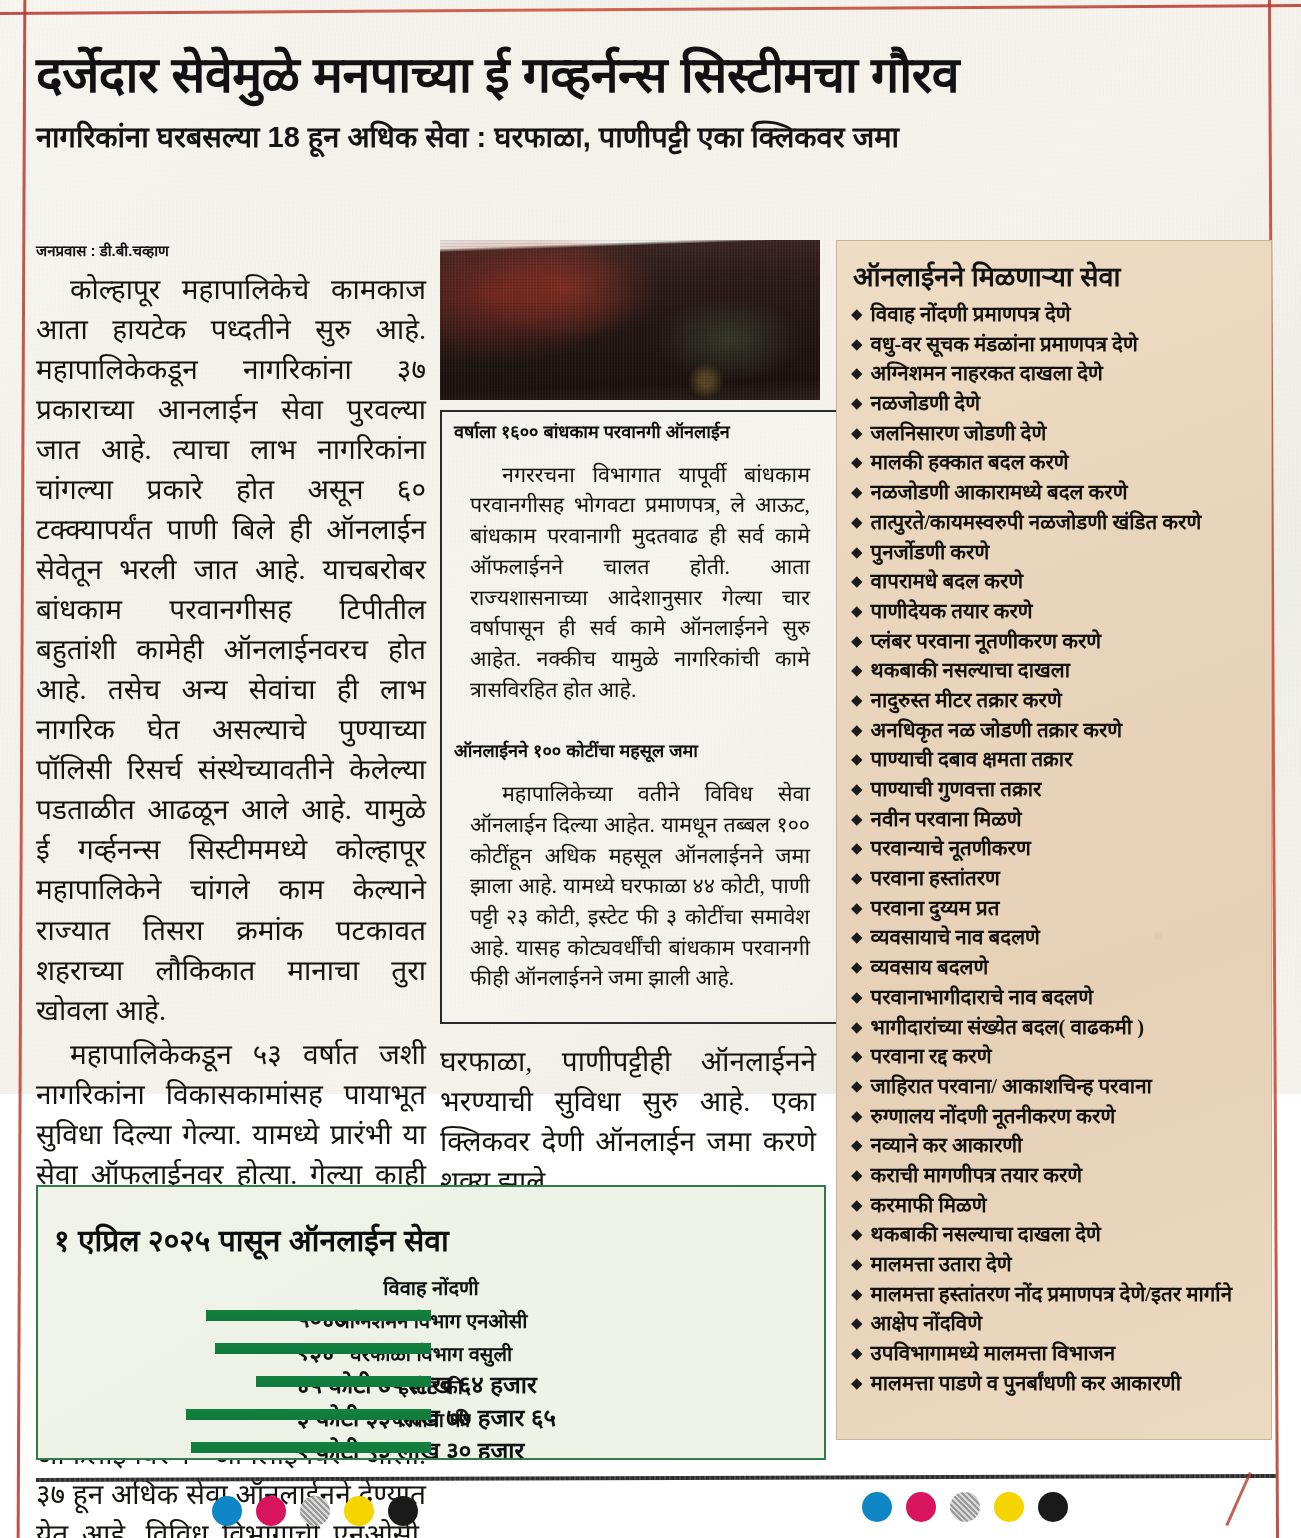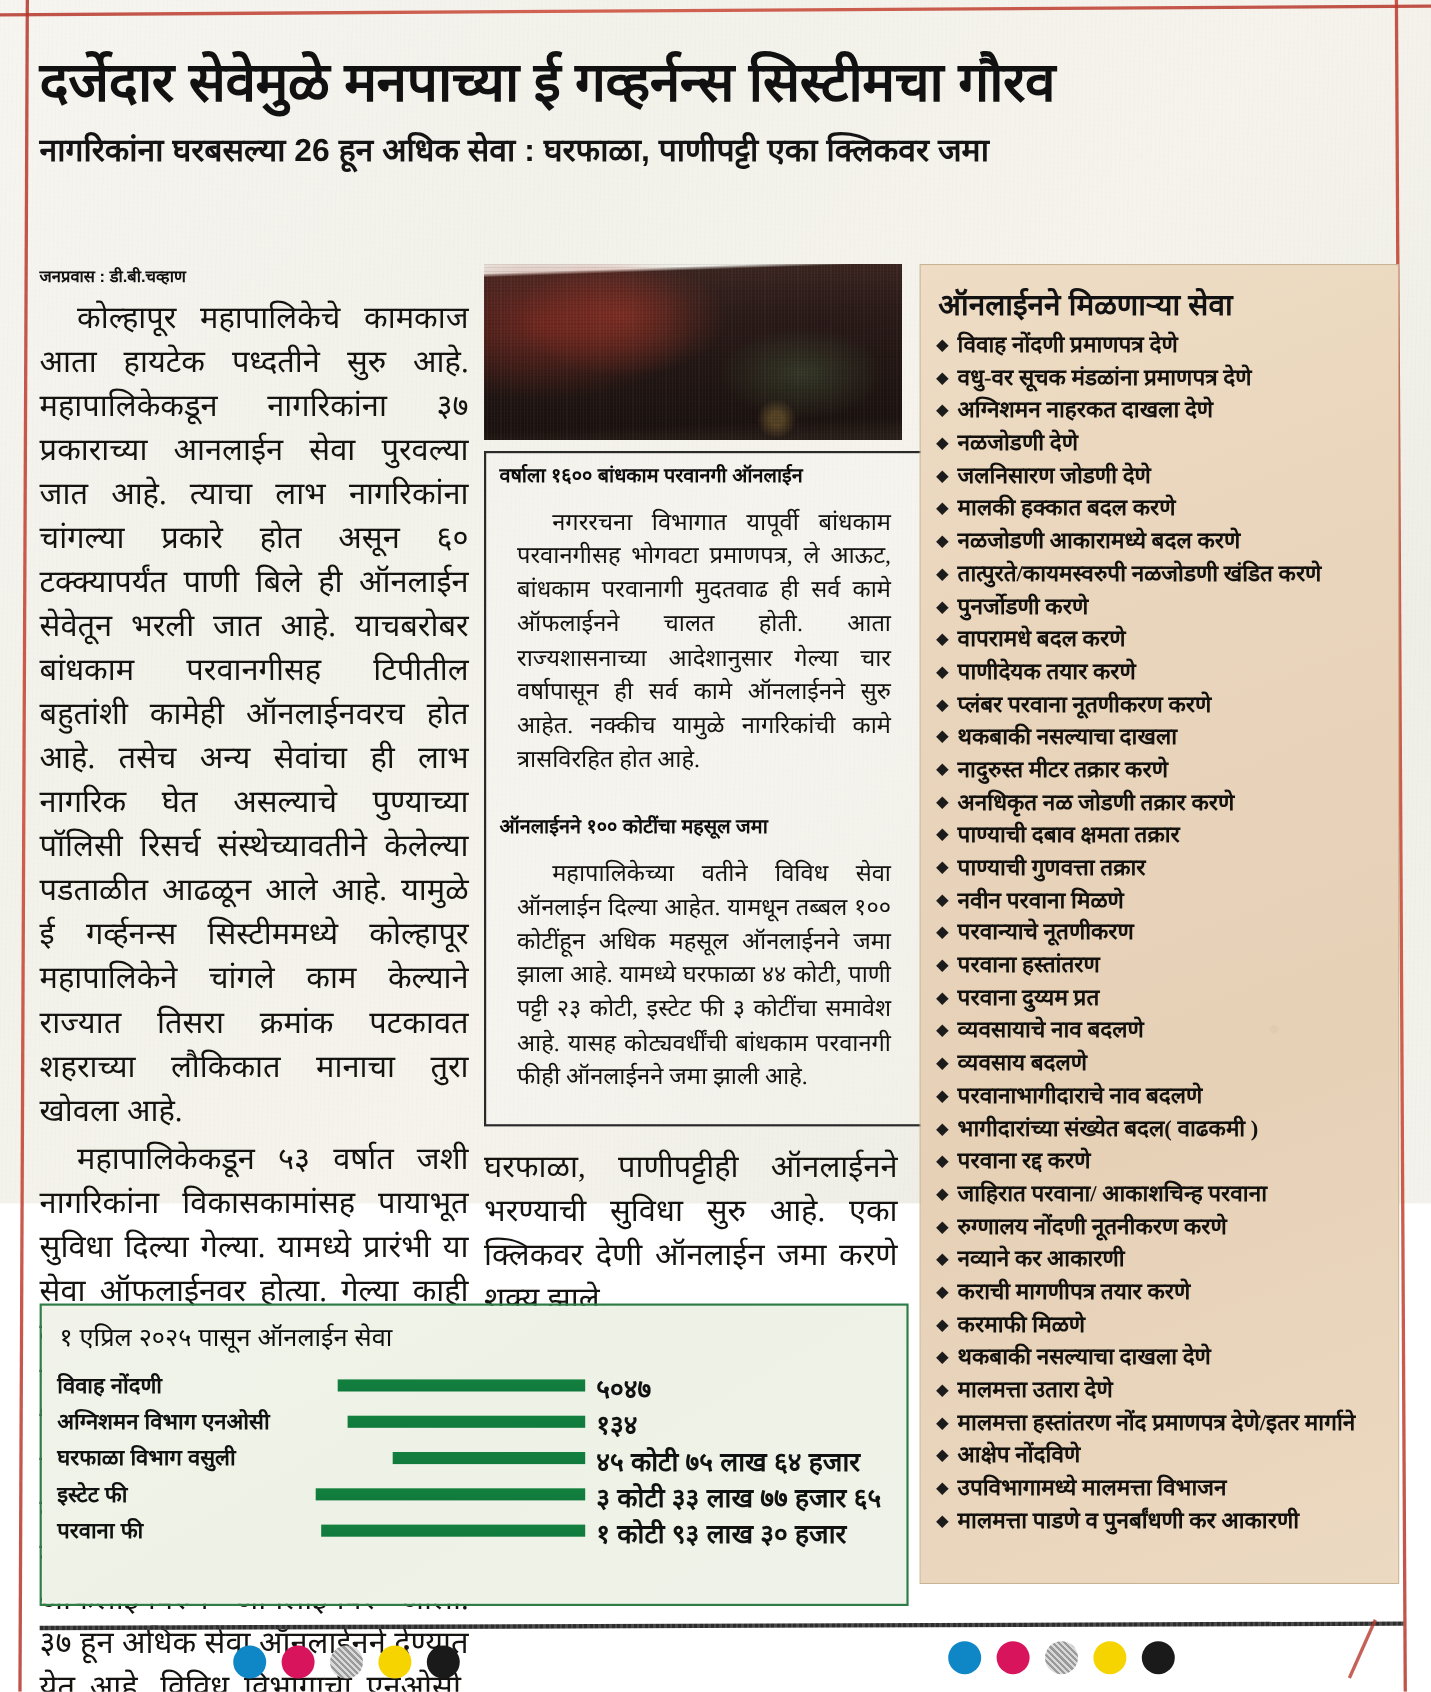--- a/index.html
+++ b/index.html
@@ -135,25 +135,25 @@
   
   #chartbox{
     position:absolute;left:36px;top:1185px;width:790px;height:275px;
     background:linear-gradient(150deg,#f1f3ea 0%,#eef2e6 45%,#eff2e8 100%);
     border:2px solid #2f7d46;
     box-sizing:border-box;padding:12px 14px 10px 14px;
     overflow:hidden;
   }
   #chart-title{
     font-family:"Liberation Sans","DejaVu Sans",sans-serif;
-    font-weight:normal;font-size:23px;color:#0e0e0e;margin:0 0 14px 2px;
+    font-weight:bold;font-size:30px;color:#0e0e0e;margin:20px 0 14px 2px;
     white-space:nowrap;
   }
   .crow{
-    display:flex;height:30px;margin-bottom:3px;
+    display:flex;align-items:center;height:30px;margin-bottom:3px;flex-direction:column;
   }
   .crow .clabel{
     flex:0 0 auto;width:auto;min-width:0;
     font-family:"Liberation Sans","DejaVu Sans",sans-serif;
     font-size:20px;font-weight:600;color:#111;white-space:nowrap;
   }
   .crow .cbarwrap{
     position:relative;flex:1 1 auto;height:30px;margin:0 10px;
   }
   .crow .cbar{
@@ -187,21 +187,21 @@
 
 <div id="clipping">
   <div id="grain"></div>
 
   <div class="edge" id="edge-top"></div>
   <div class="edge" id="edge-left"></div>
   <div class="edge" id="edge-right"></div>
 
   <div id="masthead">
     <div id="headline">दर्जेदार सेवेमुळे मनपाच्या ई गव्हर्नन्स सिस्टीमचा गौरव</div>
-    <div id="subheadline">नागरिकांना घरबसल्या 26 हून अधिक सेवा : घरफाळा, पाणीपट्टी एका क्लिकवर जमा</div>
+    <div id="subheadline">नागरिकांना घरबसल्या 18 हून अधिक सेवा : घरफाळा, पाणीपट्टी एका क्लिकवर जमा</div>
   </div>
 
   <div id="cols">
 
     <div id="col1">
       <div class="byline">जनप्रवास : डी.बी.चव्हाण</div>
       <p class="body-p indent">कोल्हापूर महापालिकेचे कामकाज आता हायटेक पध्दतीने सुरु आहे. महापालिकेकडून नागरिकांना ३७ प्रकाराच्या आनलाईन सेवा पुरवल्या जात आहे. त्याचा लाभ नागरिकांना चांगल्या प्रकारे होत असून ६० टक्क्यापर्यंत पाणी बिले ही ऑनलाईन सेवेतून भरली जात आहे. याचबरोबर बांधकाम परवानगीसह टिपीतील बहुतांशी कामेही ऑनलाईनवरच होत आहे. तसेच अन्य सेवांचा ही लाभ नागरिक घेत असल्याचे पुण्याच्या पॉलिसी रिसर्च संस्थेच्यावतीने केलेल्या पडताळीत आढळून आले आहे. यामुळे ई गर्व्हनन्स सिस्टीममध्ये कोल्हापूर महापालिकेने चांगले काम केल्याने राज्यात तिसरा क्रमांक पटकावत शहराच्या लौकिकात मानाचा तुरा खोवला आहे.</p>
       <p class="body-p indent">महापालिकेकडून ५३ वर्षात जशी नागरिकांना विकासकामांसह पायाभूत सुविधा दिल्या गेल्या. यामध्ये प्रारंभी या सेवा ऑफलाईनवर होत्या. गेल्या काही वर्षात मनपा हायटेक झाली आहे. एचसीएल कंपनीचे ई गर्व्हनन्स सिस्टीमची मुदत संपली यानंतर पुण्यातील मोनर्क कंपनीला ई गर्व्हनन्सचा ठेका दिला गेला. यानंतर १ मे २०२३ पासून खऱ्या अर्थाने मनपा ऑफलाईनवरुन ऑनलाईनवर आली. ३७ हून अधिक सेवा ऑनलाईनने देण्यात येत आहे. विविध विभागाची एनओसी, परवाना नूतनीकरण, विवाह नोंदणी प्रमाणपत्र, जन्म मृत्यू दाखला यांचा समावेश आहे.</p>
     </div>
 

